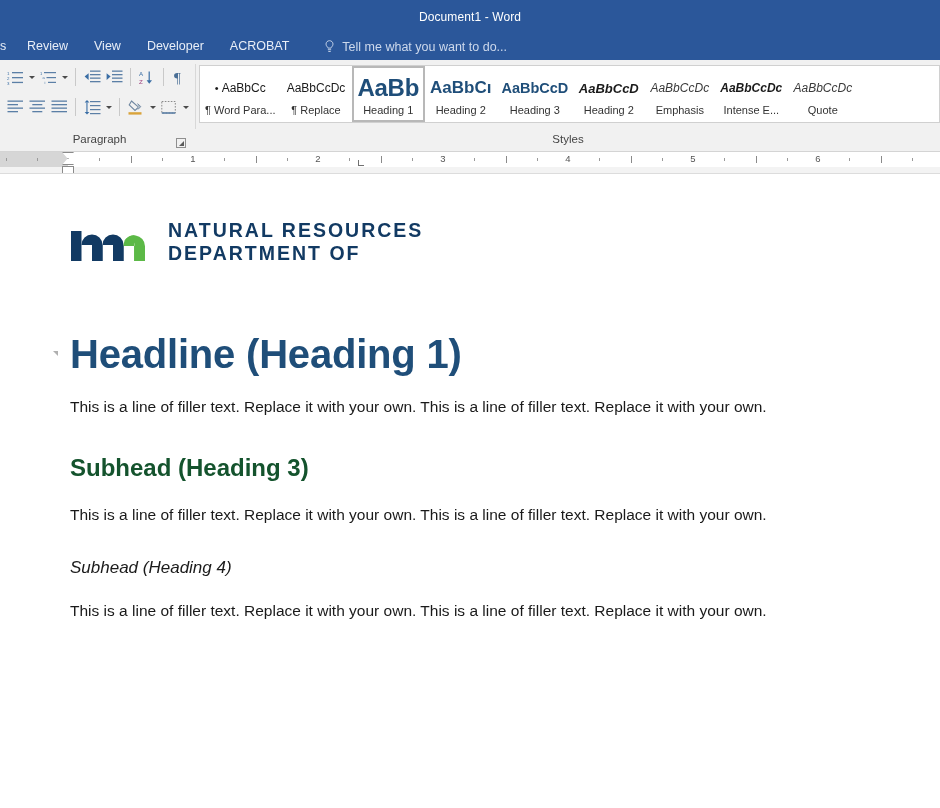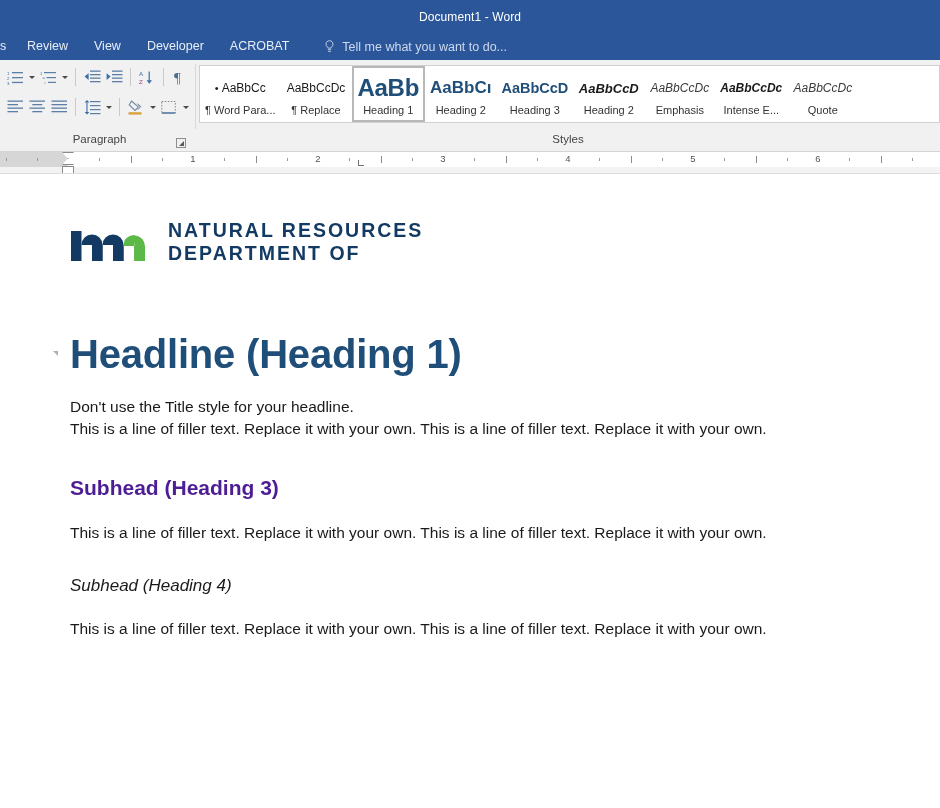--- a/index.html
+++ b/index.html
@@ -303,22 +303,22 @@
   }
   .h2 {
     color: #1f4e79;
     font-size: 22px;
     font-weight: bold;
     letter-spacing: -.1px;
     margin-top: 40px;
     margin-bottom: 23px;
   }
   .h3 {
-    color: #4c1d95;
-    font-size: 21px;
+    color: #14532d;
+    font-size: 24px;
     font-weight: bold;
     margin-top: 36px;
     margin-bottom: 22px;
   }
   .h4 {
     color: #1a1a1a;
     font-size: 17px;
     font-style: italic;
     font-weight: normal;
     margin-top: 32px;
@@ -629,21 +629,20 @@
         <div>NATURAL RESOURCES</div>
         <div>DEPARTMENT OF</div>
       </div>
     </div>
 
     <div id="doc-host">
         <div class="h1-wrap">
           <div class="collapse-tri"></div>
           <div class="h1">Headline (Heading 1)</div>
         </div>
-        <div class="para">Don't use the Title style for your headline.</div>
         <div class="para">This is a line of filler text. Replace it with your own. This is a line of filler text. Replace it with your own.</div>
         <div class="h3">Subhead (Heading 3)</div>
         <div class="para">This is a line of filler text. Replace it with your own. This is a line of filler text. Replace it with your own.</div>
         <div class="h4">Subhead (Heading 4)</div>
         <div class="para">This is a line of filler text. Replace it with your own. This is a line of filler text. Replace it with your own.</div>
       </div>
   </div>
 </div>
 
 </body></html>

